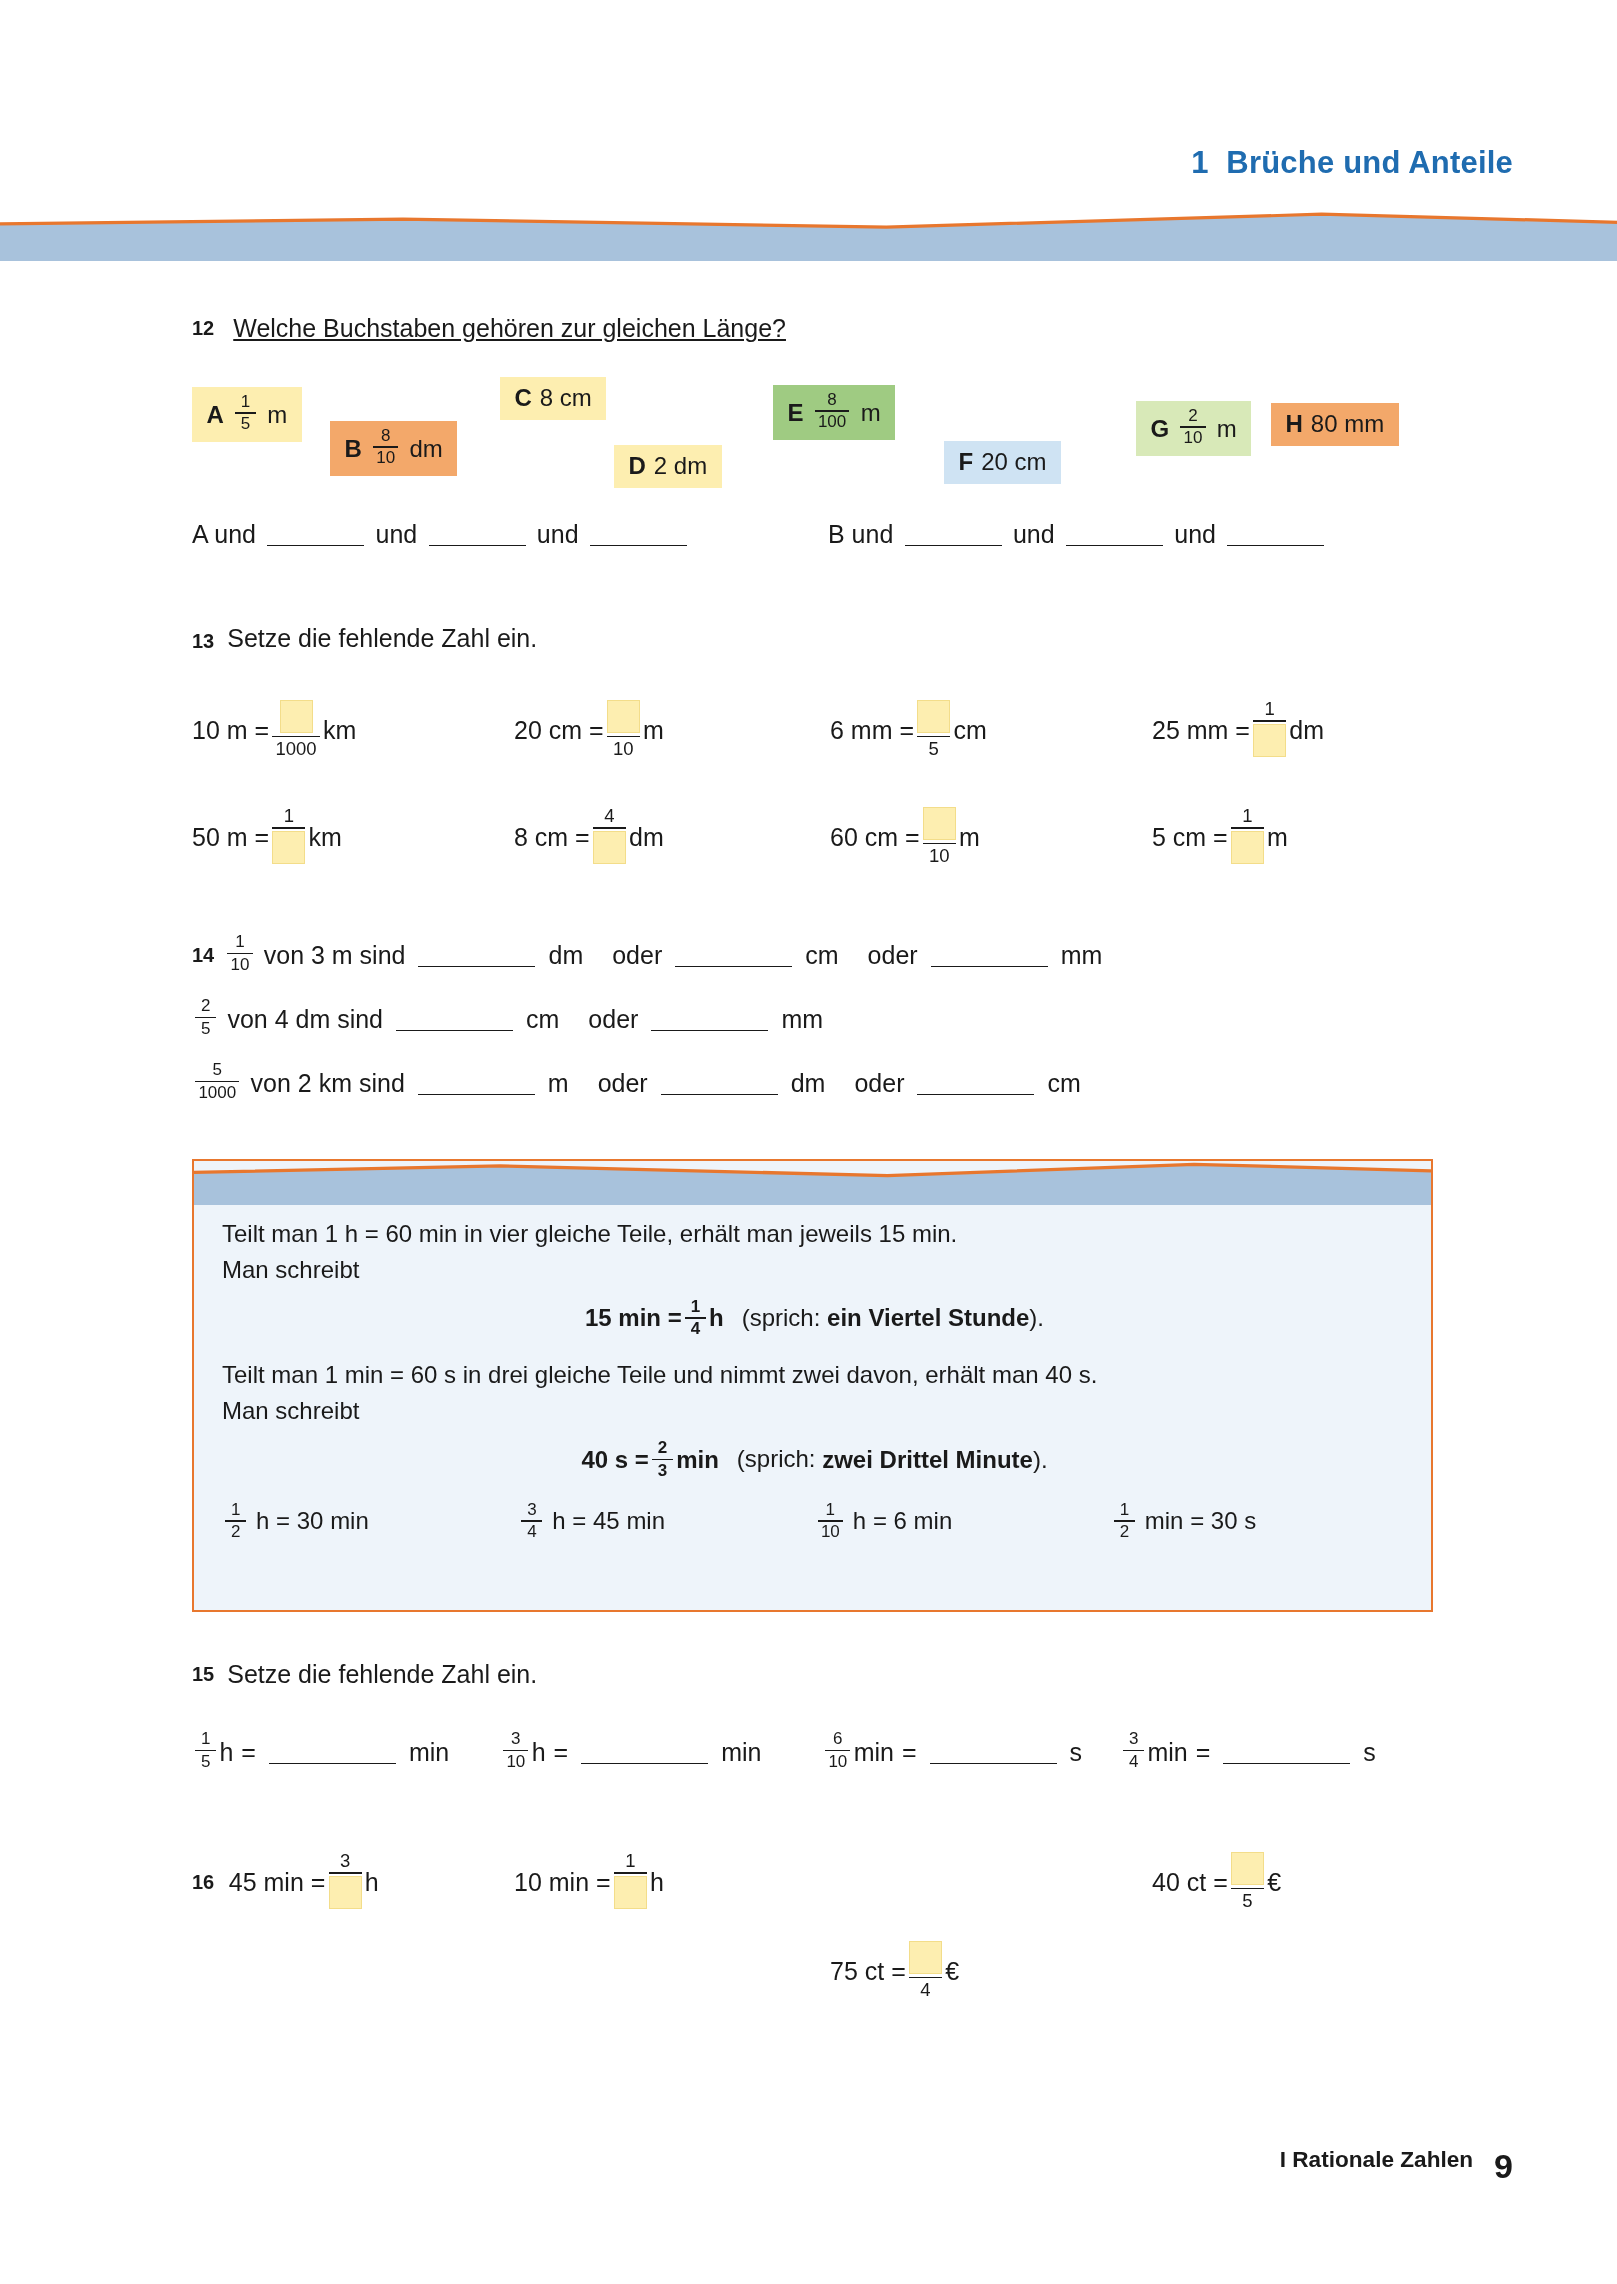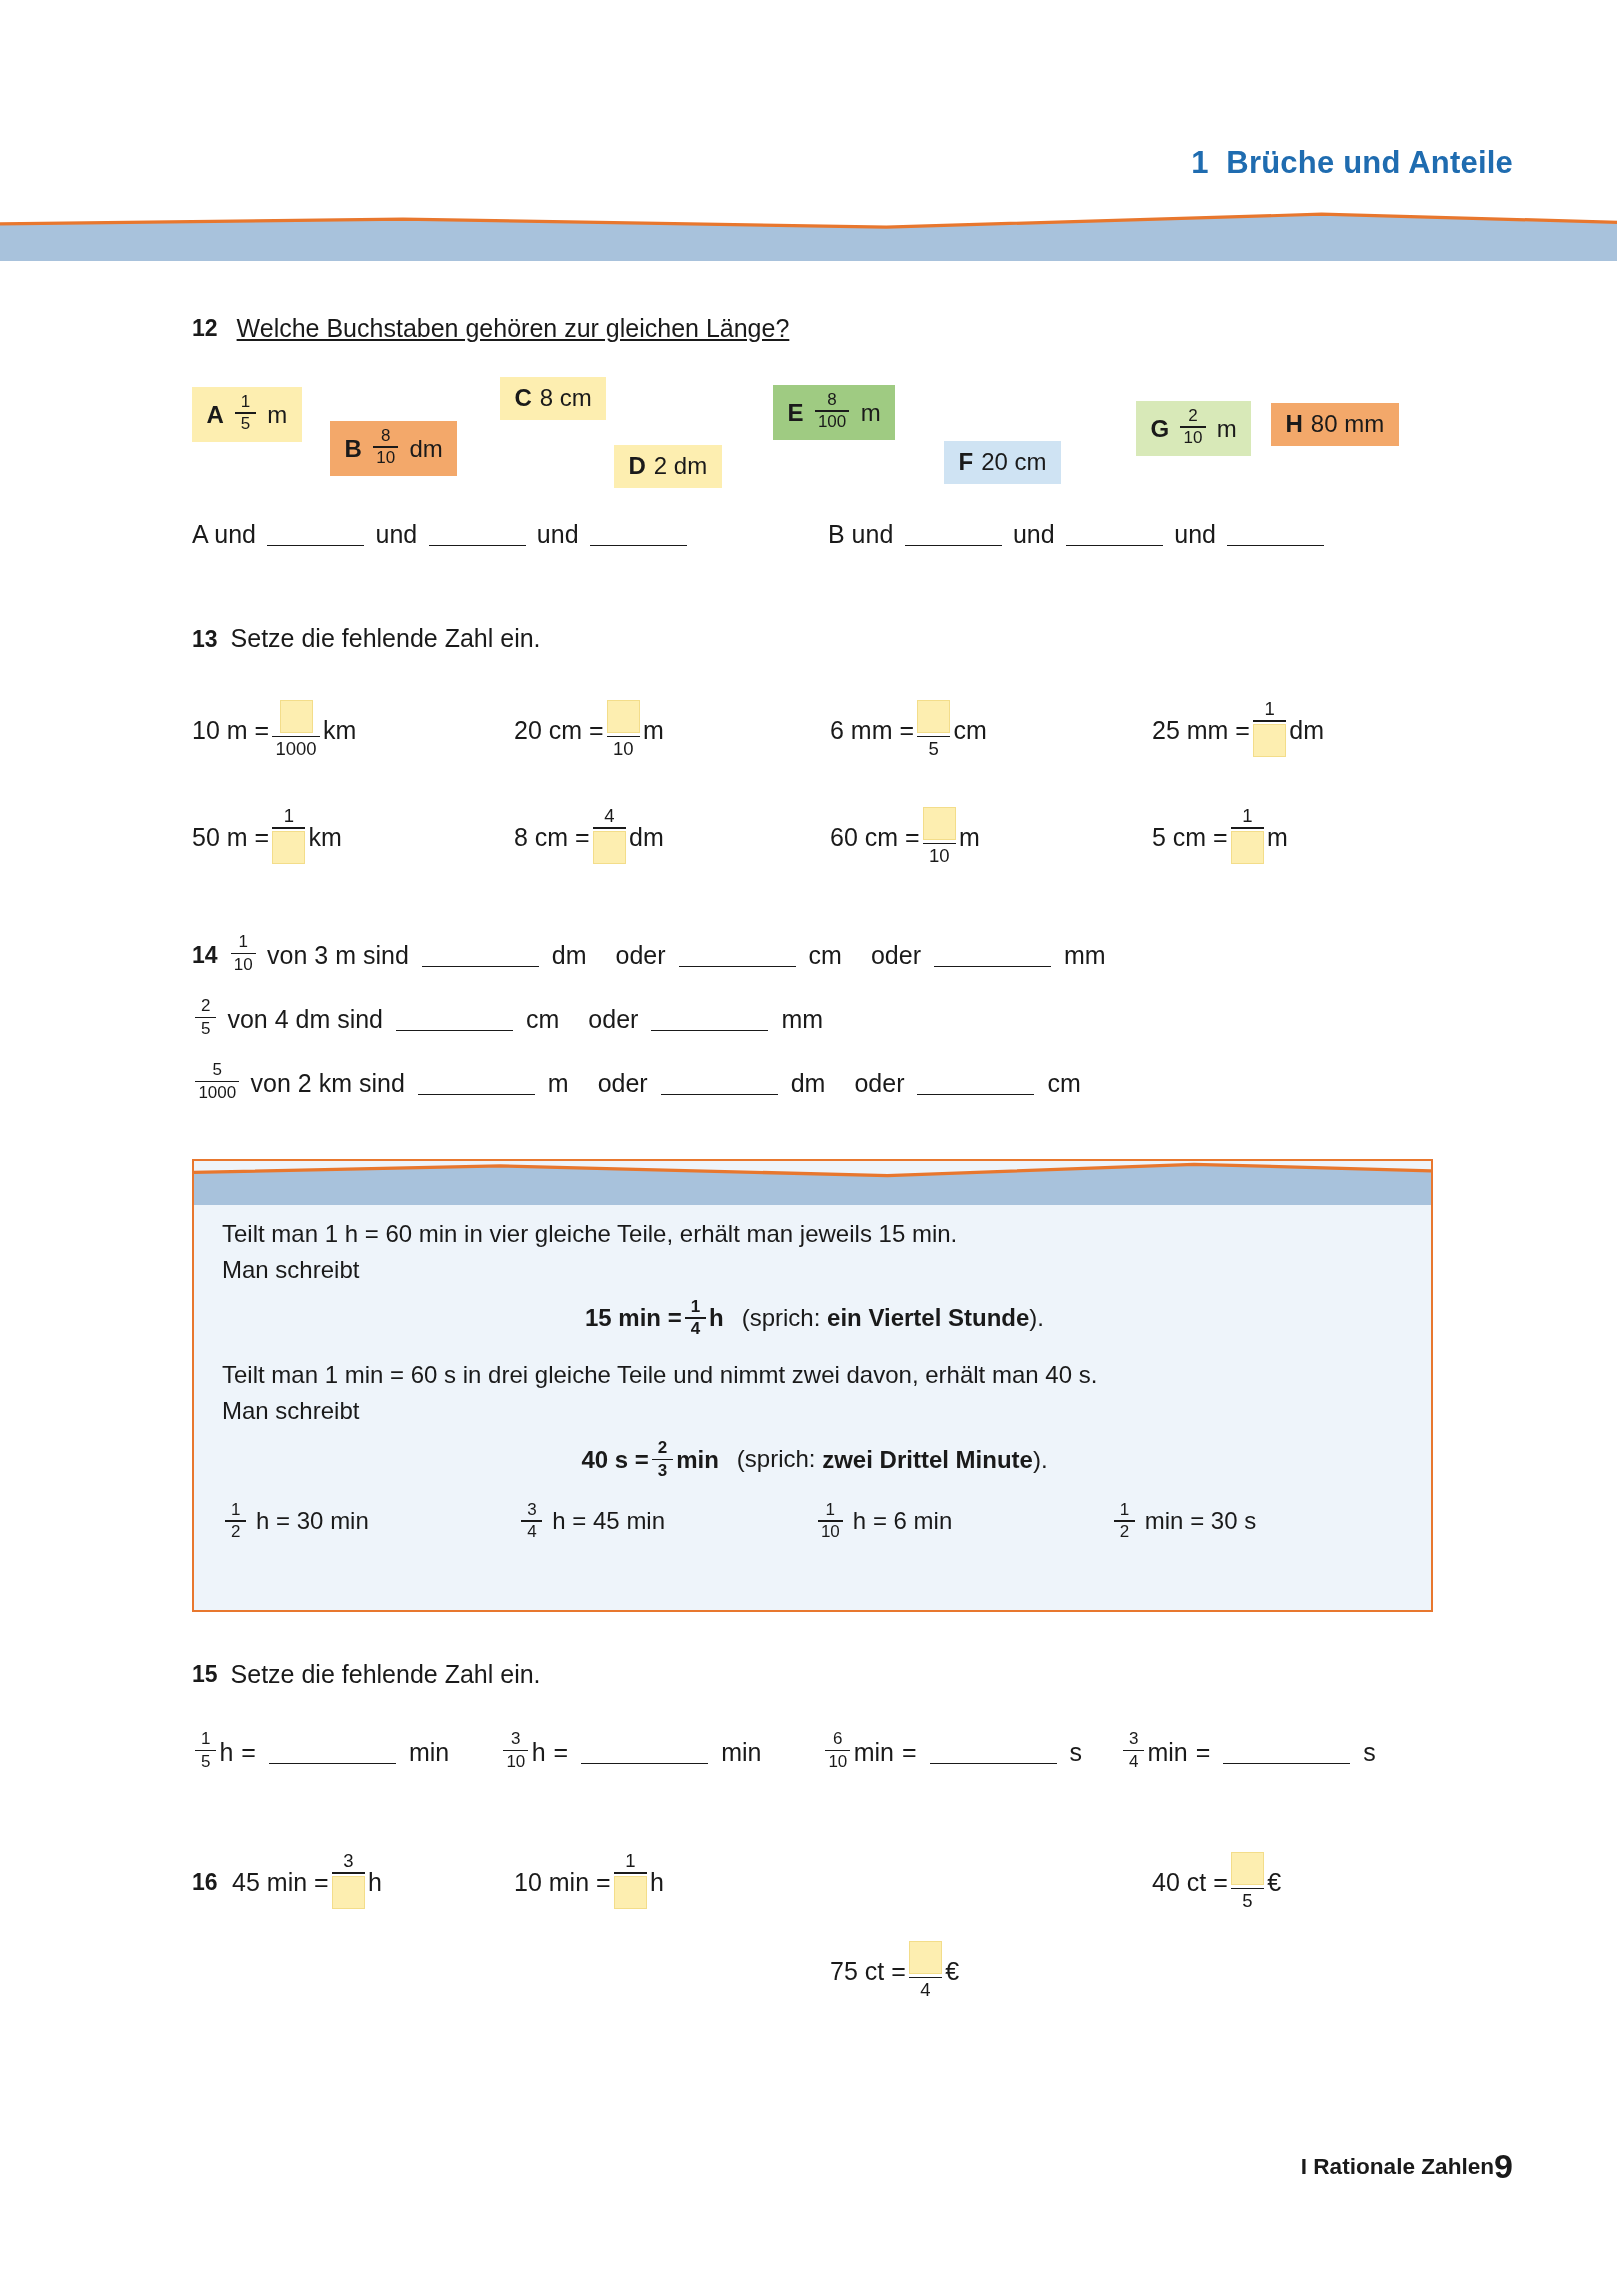--- a/index.html
+++ b/index.html
@@ -37,21 +37,21 @@
     position: absolute;
     left: 0;
     right: 0;
     top: 211px;
     height: 50px;
   }
   .header-band svg { display: block; width: 100%; height: 100%; }
 
   
   .exnum {
-    font-size: 23px;
+    font-size: 20px;
     font-weight: bold;
     color: #1a1a1a;
   }
   .extext {
     font-size: 25px;
     color: #1a1a1a;
   }
 
   
   .frac {
@@ -165,21 +165,22 @@
     font-size: 24px;
   }
   .examples > div { width: 25%; }
 
   
   .footer {
     position: absolute;
     right: 105px;
     bottom: 98px;
     display: flex;
-    align-items: center;
+    align-items: flex-start;
+    gap: 21px;
   }
   .footer .label {
     font-size: 22.6px;
     font-weight: bold;
     color: #1a1a1a;
   }
   .footer .pagenum {
     font-size: 34px;
     font-weight: bold;
     color: #1a1a1a;

